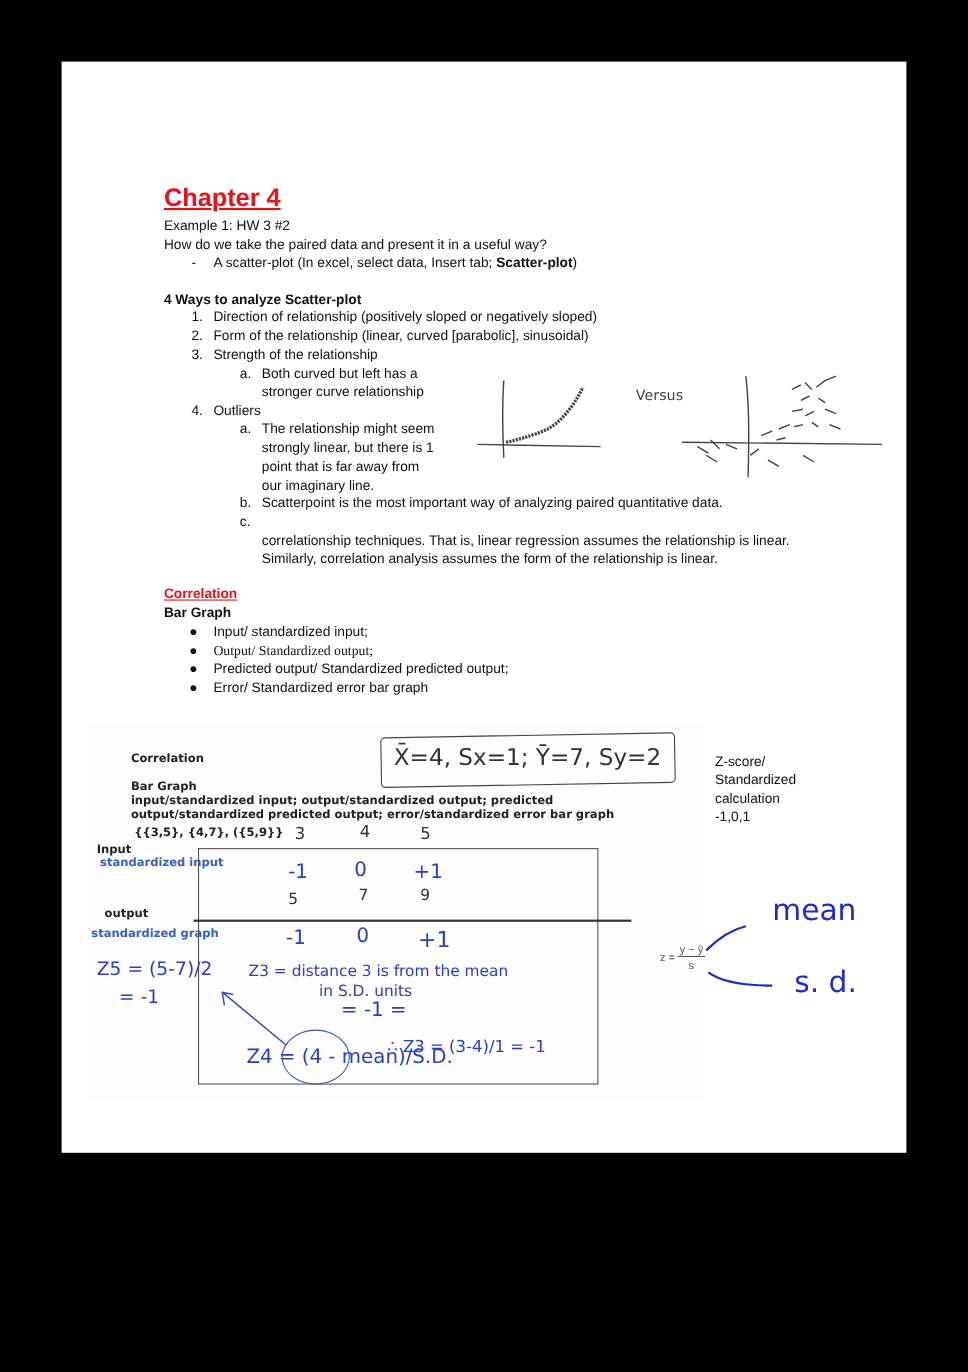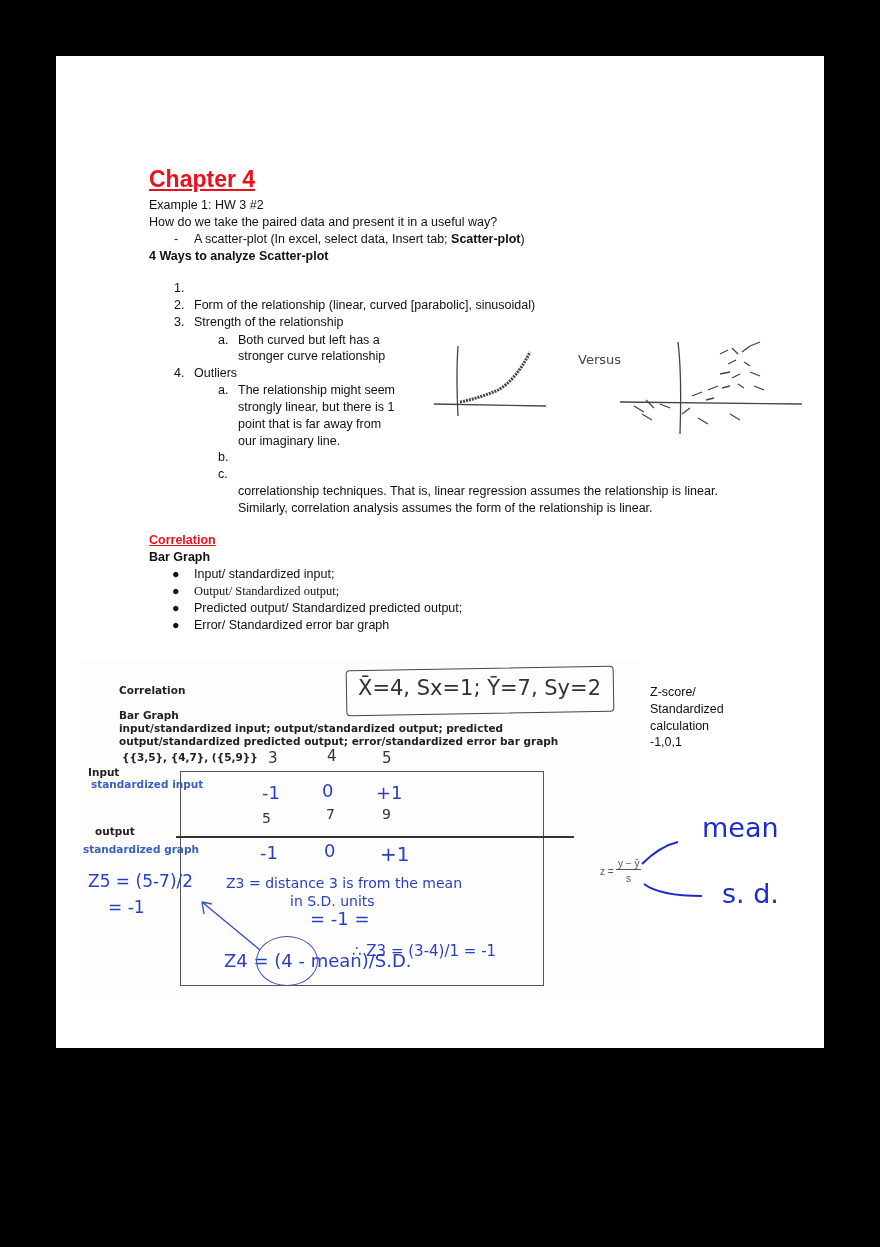--- a/index.html
+++ b/index.html
@@ -20,42 +20,44 @@
 
 <div class="page">
 
   <div class="abs chapter">Chapter 4</div>
 
   <div class="abs t" style="left:93px; top:141px;">Example 1: HW 3 #2</div>
   <div class="abs t" style="left:93px; top:158px;">How do we take the paired data and present it in a useful way?</div>
   <div class="abs t" style="left:118px; top:175px;">-</div>
   <div class="abs t" style="left:138px; top:175px;"><span>A scatter-plot (In excel, select data, Insert tab; </span><b>Scatter-plot</b><span>)</span></div>
 
-  <div class="abs t bold" style="left:93px; top:192px;">4 Ways to analyze Scatter-plot</div>
+  <div class="abs t bold" style="left:93px; top:208px;">4 Ways to analyze Scatter-plot</div>
 
   <div class="abs t" style="left:118px; top:224px;">1.</div>
+  <div class="abs t" style="left:138px; top:224px;">Direction of relationship (positively sloped or negatively sloped)</div>
   <div class="abs t" style="left:118px; top:241px;">2.</div>
   <div class="abs t" style="left:138px; top:241px;">Form of the relationship (linear, curved [parabolic], sinusoidal)</div>
   <div class="abs t" style="left:118px; top:258px;">3.</div>
   <div class="abs t" style="left:138px; top:258px;">Strength of the relationship</div>
 
   <div class="abs t" style="left:162px; top:276px;">a.</div>
   <div class="abs t" style="left:182px; top:276px;">Both curved but left has a</div>
   <div class="abs t" style="left:182px; top:292px;">stronger curve relationship</div>
 
   <div class="abs t" style="left:118px; top:309px;">4.</div>
   <div class="abs t" style="left:138px; top:309px;">Outliers</div>
 
   <div class="abs t" style="left:162px; top:326px;">a.</div>
   <div class="abs t" style="left:182px; top:326px;">The relationship might seem</div>
   <div class="abs t" style="left:182px; top:343px;">strongly linear, but there is 1</div>
   <div class="abs t" style="left:182px; top:360px;">point that is far away from</div>
   <div class="abs t" style="left:182px; top:377px;">our imaginary line.</div>
 
   <div class="abs t" style="left:162px; top:393px;">b.</div>
+  <div class="abs t" style="left:182px; top:393px;">Scatterpoint is the most important way of analyzing paired quantitative data.</div>
 
   <div class="abs t" style="left:162px; top:410px;">c.</div>
   <div class="abs t" style="left:182px; top:427px;">correlationship techniques. That is, linear regression assumes the relationship is linear.</div>
   <div class="abs" style="left:364px; top:278px; width:382px; height:100px;">
     <svg width="382" height="100" viewBox="0 0 382 100">
       <g stroke="#444" stroke-width="1.3" fill="none">
         <path d="M38 12 Q36 40 38 82"></path>
         <path d="M14 70 L126 72"></path>
         <path d="M40 68 Q60 64 78 56 Q96 46 110 18" stroke-width="3" stroke-dasharray="2 1"></path>
         <path d="M258 8 Q262 40 260 100"></path>

